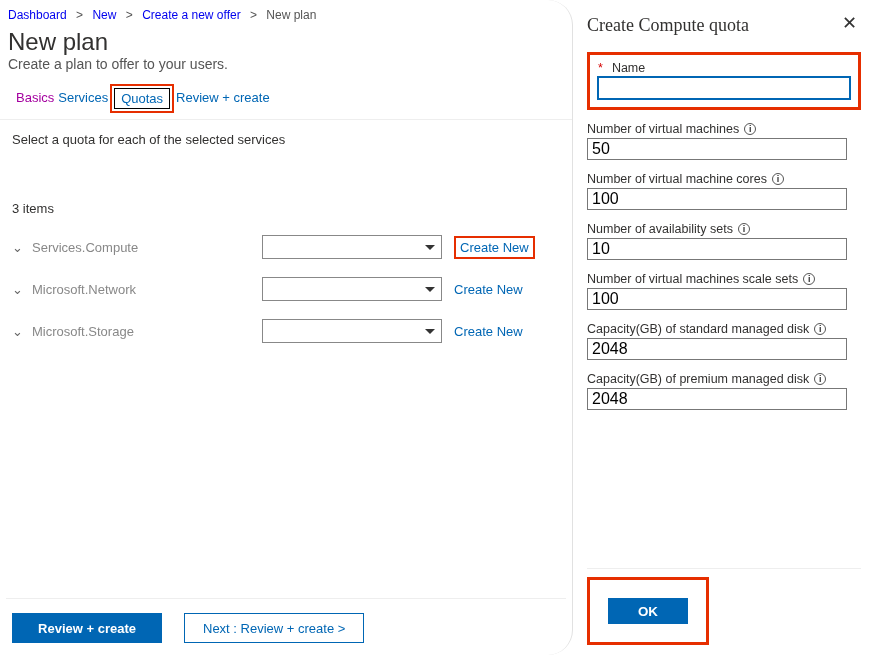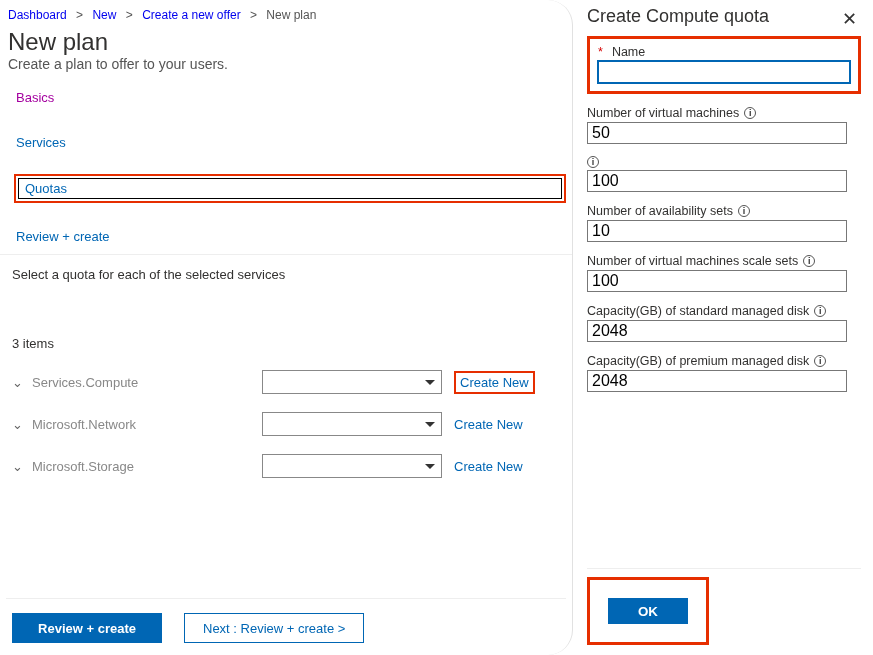--- a/index.html
+++ b/index.html
@@ -8,21 +8,21 @@
   .root { display:flex; width:100%; height:100%; }
 
   
   .left { width:580px; border-right:1px solid #e1e1e1; display:flex; flex-direction:column; padding:8px 6px 6px 6px;border-radius:25px; }
   .breadcrumbs { font-size:12px; color:#0078d4; padding:0 0 4px 2px; }
   .breadcrumbs span.sep { color:#555; margin:0 6px; }
   .breadcrumbs span.current { color:#555; }
   .page-title { font-size:24px; font-weight:400; margin:2px 0 0 2px; }
   .page-sub   { font-size:14px; color:#555; margin:0 0 14px 2px; }
 
-  .tabs { display:flex; gap:22px; padding:0 0 6px 8px; font-size:13px;flex-direction:column; }
+  .tabs { display:flex; padding:0 0 6px 8px; font-size:13px; }
   .tab { color:#0066b4; cursor:pointer; padding:4px 2px; }
   .tab.first { color:#a4009f; }
   .tab.active-wrap { border:2px solid #e62e00; padding:2px 2px; margin-top:-2px; }
   .tab.active-wrap .tab-inner { border:1px solid #000; padding:2px 6px; color:#0066b4; }
   .hr { border-top:1px solid #eee; margin:0 -6px 8px -6px; }
 
   .section-text { padding:4px 0 18px 6px; color:#323130; }
   .count { padding:0 0 10px 6px;margin-top:36px; }
 
   .row { display:flex; align-items:center; height:42px; padding:0 6px; }
@@ -34,21 +34,21 @@
   .createnew { margin-left:12px; color:#0066b4; font-size:13px; }
   .createnew.boxed { border:2px solid #e62e00; padding:2px 4px; }
 
   .left-footer { margin-top:auto; border-top:1px solid #eee; padding:14px 6px 6px 6px; display:flex; gap:22px; }
   .btn { height:30px; display:inline-flex; align-items:center; justify-content:center; padding:0 18px; font-size:13px; cursor:pointer; }
   .btn.primary { background:#0066b4; color:#fff; border:none; font-weight:600; min-width:150px; }
   .btn.secondary { background:#fff; color:#0066b4; border:1px solid #0066b4; }
 
   
   .right { flex:1; padding:6px 12px 10px 14px; display:flex; flex-direction:column; }
-  .right-header { display:flex; align-items:flex-start; height:30px; margin-bottom:0; }
+  .right-header { display:flex; align-items:flex-end; height:30px; margin-bottom:16px;font-family:Liberation Serif, serif; }
   .right-title { font-size:18px; font-weight:400; }
   .close { margin-left:auto; font-size:18px; color:#333; cursor:pointer; padding:2px 4px; }
 
   .field { margin-bottom:12px; }
   .flabel { font-size:12.5px; color:#323130; margin-bottom:2px; display:flex; align-items:center; gap:5px; }
   .req { color:#d40000; margin-right:4px; }
   .info { width:12px; height:12px; border-radius:50%; border:1px solid #555; display:inline-flex; align-items:center; justify-content:center; font-size:9px; font-weight:bold; color:#333; line-height:1; }
   .tinput { width:260px; height:22px; border:1px solid #777; padding:0 4px; font-size:16px; font-family:inherit; }
   .name-wrap { border:3px solid #e62e00; padding:6px 8px 8px 8px; width:274px; }
   .name-wrap .tinput { width:100%; border:1px solid #0066b4; outline:1px solid #0066b4; }
@@ -134,20 +134,21 @@
     <div class="field">
       <div class="flabel">
           <span>Number of virtual machines</span>
           <span class="info">i</span>
         </div>
       <input class="tinput" value="50" style="">
     </div>
 
     <div class="field">
       <div class="flabel">
+          <span>Number of virtual machine cores</span>
           <span class="info">i</span>
         </div>
       <input class="tinput" value="100" style="">
     </div>
 
     <div class="field">
       <div class="flabel">
           <span>Number of availability sets</span>
           <span class="info">i</span>
         </div>

